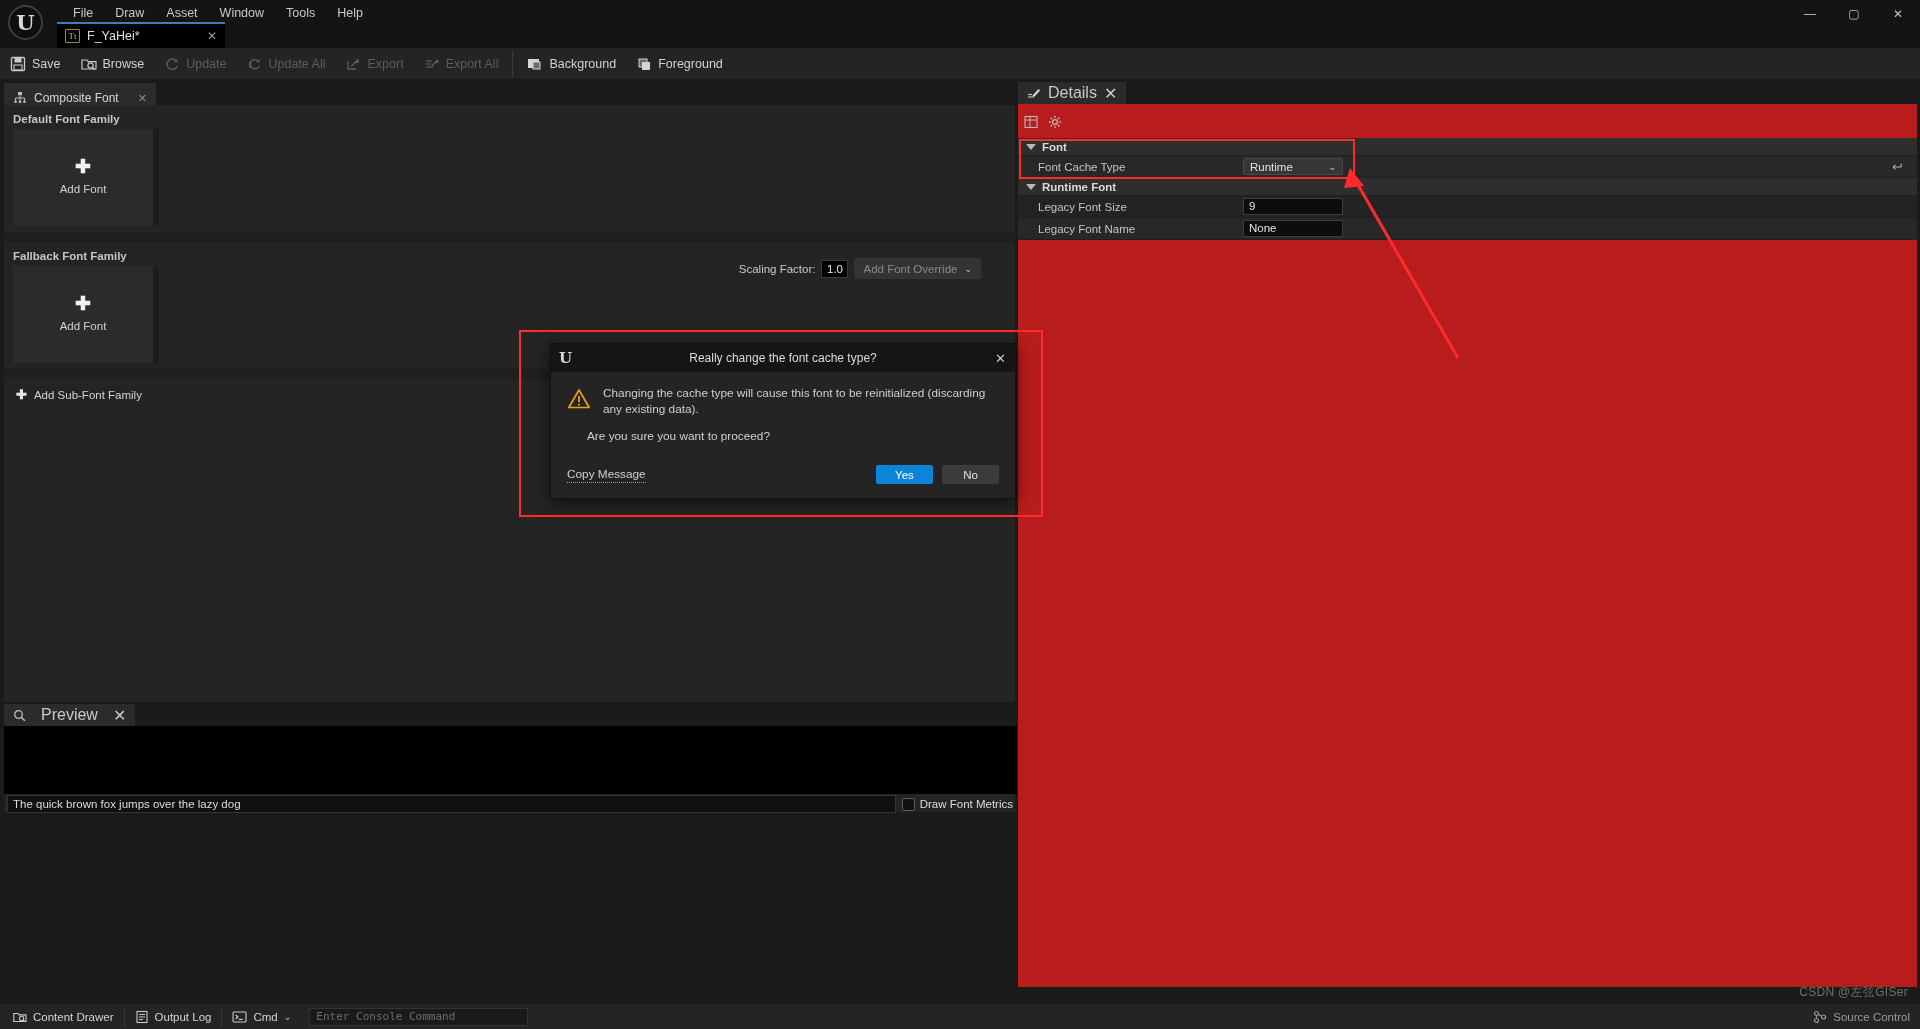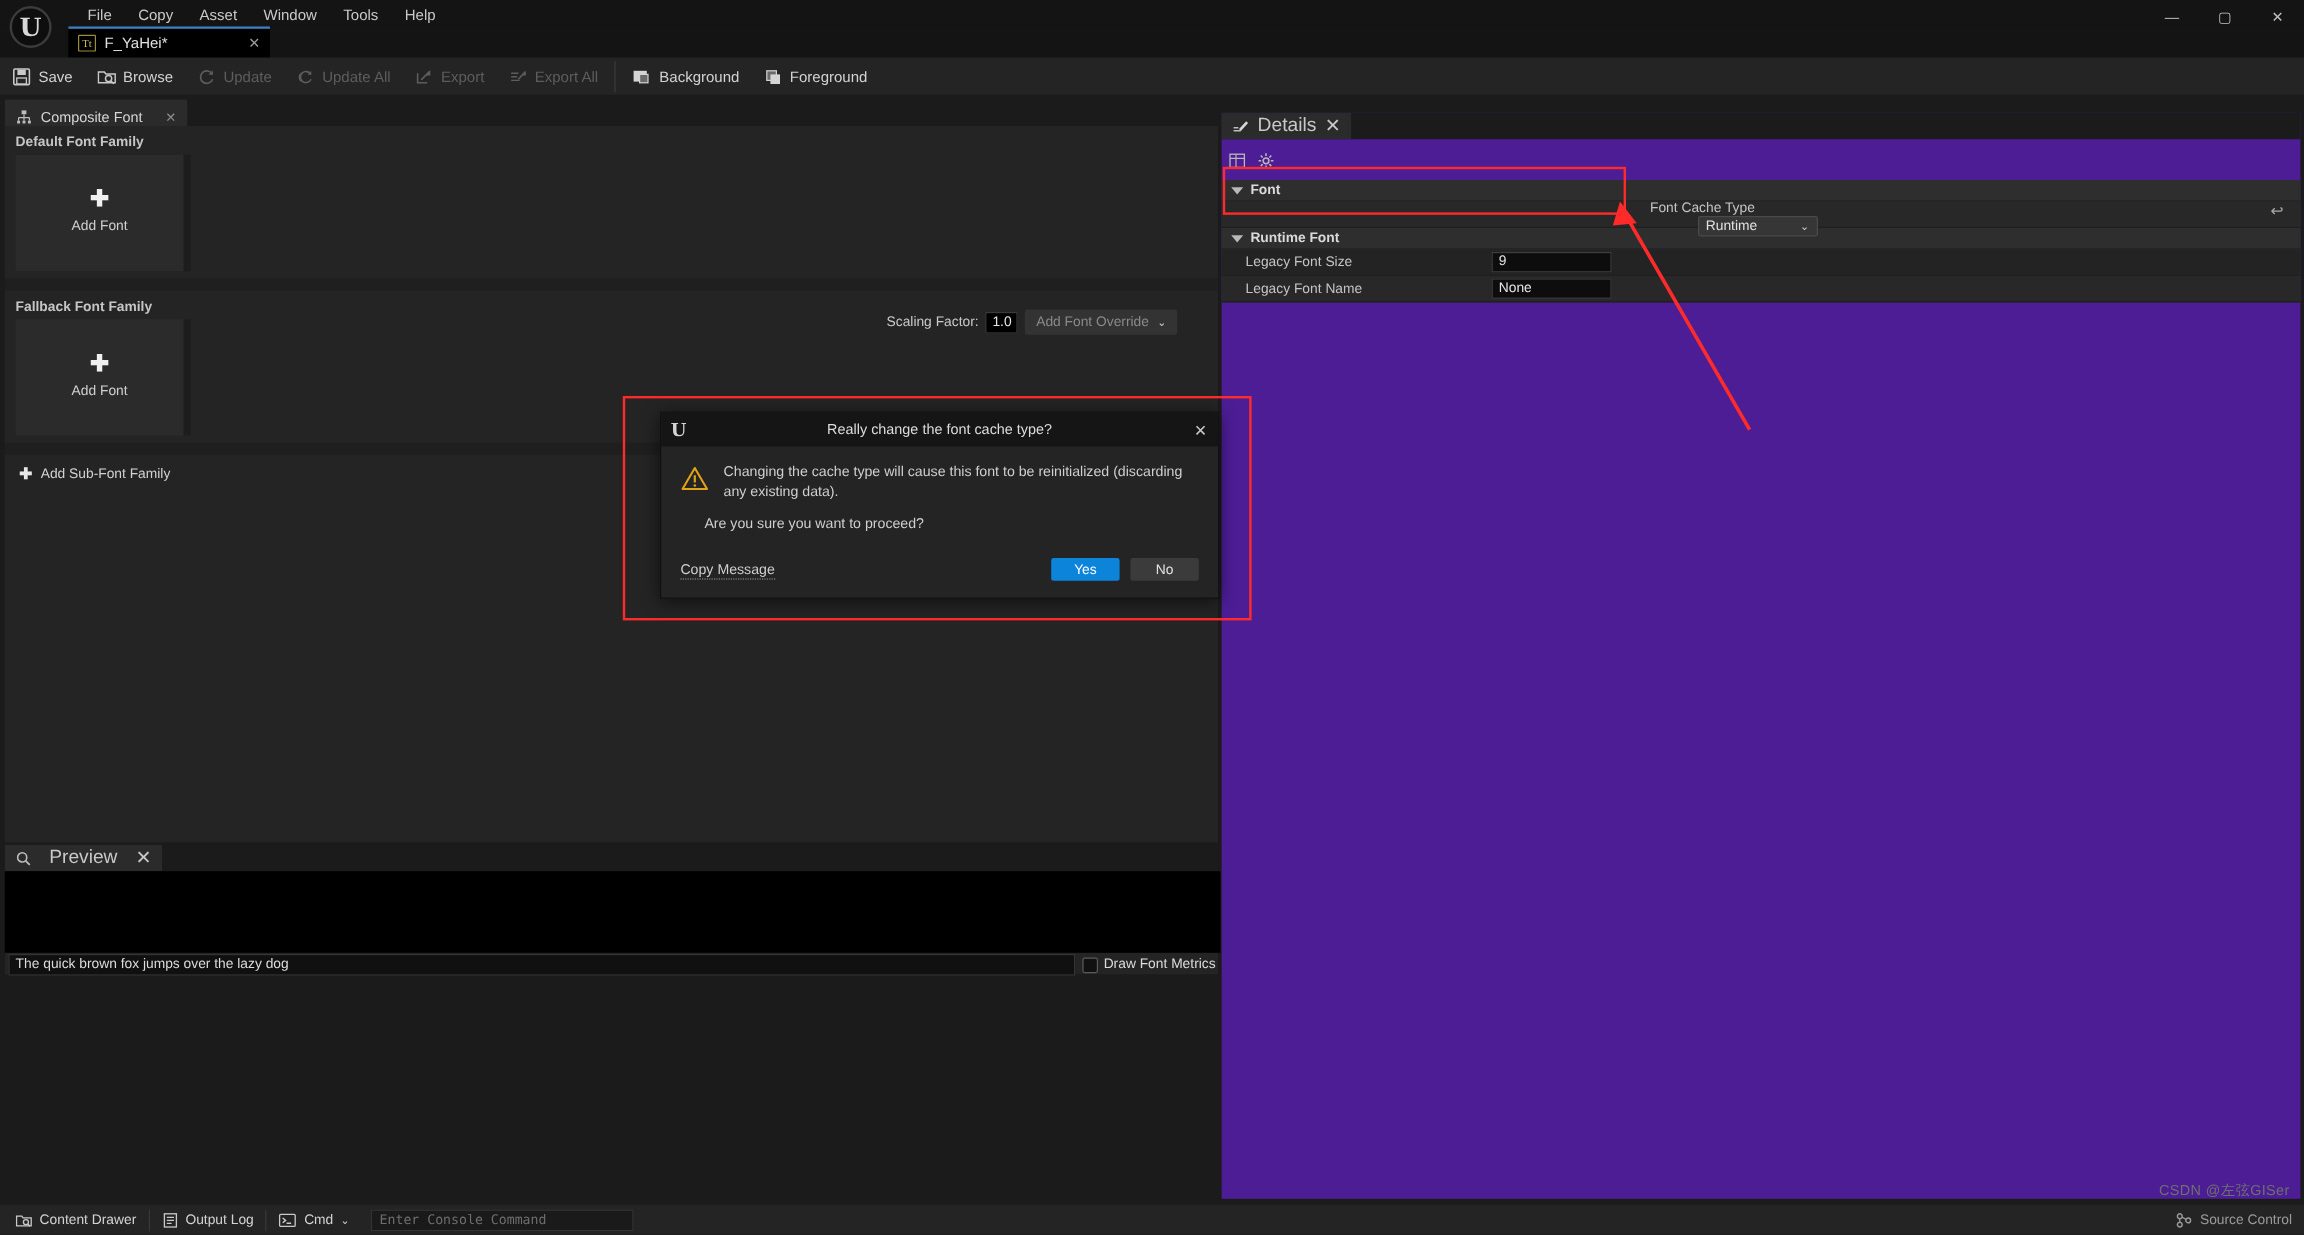--- a/index.html
+++ b/index.html
@@ -146,22 +146,22 @@
     line-height: 16px; padding: 0 5px;
   }
   .metrics-box { display: flex; align-items: center; gap: 5px; padding: 0 4px 0 6px; }
   .checkbox {
     width: 13px; height: 13px; background: #111; border: 1px solid #5a5a5a; border-radius: 2px;
   }
   .metrics-label { font-size: 11.5px; color: #dcdcdc; }
 
   
   .details-panel {
-    position: absolute; left: 1018px; top: 94px; width: 899px; height: 905px;
-    background: #4c1d95;
+    position: absolute; left: 1018px; top: 82px; width: 899px; height: 905px;
+    background: #b91c1c;
   }
   .details-tabrow { position: absolute; left: 0; top: 0; width: 100%; height: 22px; background: #1b1b1b; }
   .details-tab {
     position: absolute; left: 0; top: 0; height: 22px; display: flex; align-items: center;
     padding: 0 9px; background: #2b2b2b; gap: 7px;
   }
   .search-row {
     position: absolute; left: 0; top: 28px; width: 899px; height: 23px;
     display: flex; align-items: center; padding: 0 4px; gap: 6px;
   }
@@ -266,21 +266,21 @@
   .ico-svg { display: block; }
 </style>
 </head>
 <body>
 
 <div class="app">
 
   <div class="titlebar">
     <div class="menu">
       <div class="menu-item">File</div>
-      <div class="menu-item">Copy</div>
+      <div class="menu-item">Draw</div>
       <div class="menu-item">Asset</div>
       <div class="menu-item">Window</div>
       <div class="menu-item">Tools</div>
       <div class="menu-item">Help</div>
     </div>
     <div class="win-btns">
       <div class="win-btn">—</div>
       <div class="win-btn">▢</div>
       <div class="win-btn close">✕</div>
     </div>
@@ -495,21 +495,21 @@
           </svg>
       </span>
     </div>
 
     <div style="position:absolute; left:0; top:56px; width:899px;">
 
       <div class="prop-group-hdr">
         <span class="tri"></span>
         <span>Font</span>
       </div>
-      <div class="prop-row" style="position:relative;flex-direction:column;">
+      <div class="prop-row" style="position:relative;">
         <div class="prop-name">Font Cache Type</div>
         <div class="prop-val">
           <div class="combo">
             <span>Runtime</span>
             <span class="chev">⌄</span>
           </div>
         </div>
         <span class="reset-arrow">↩</span>
       </div>
 

